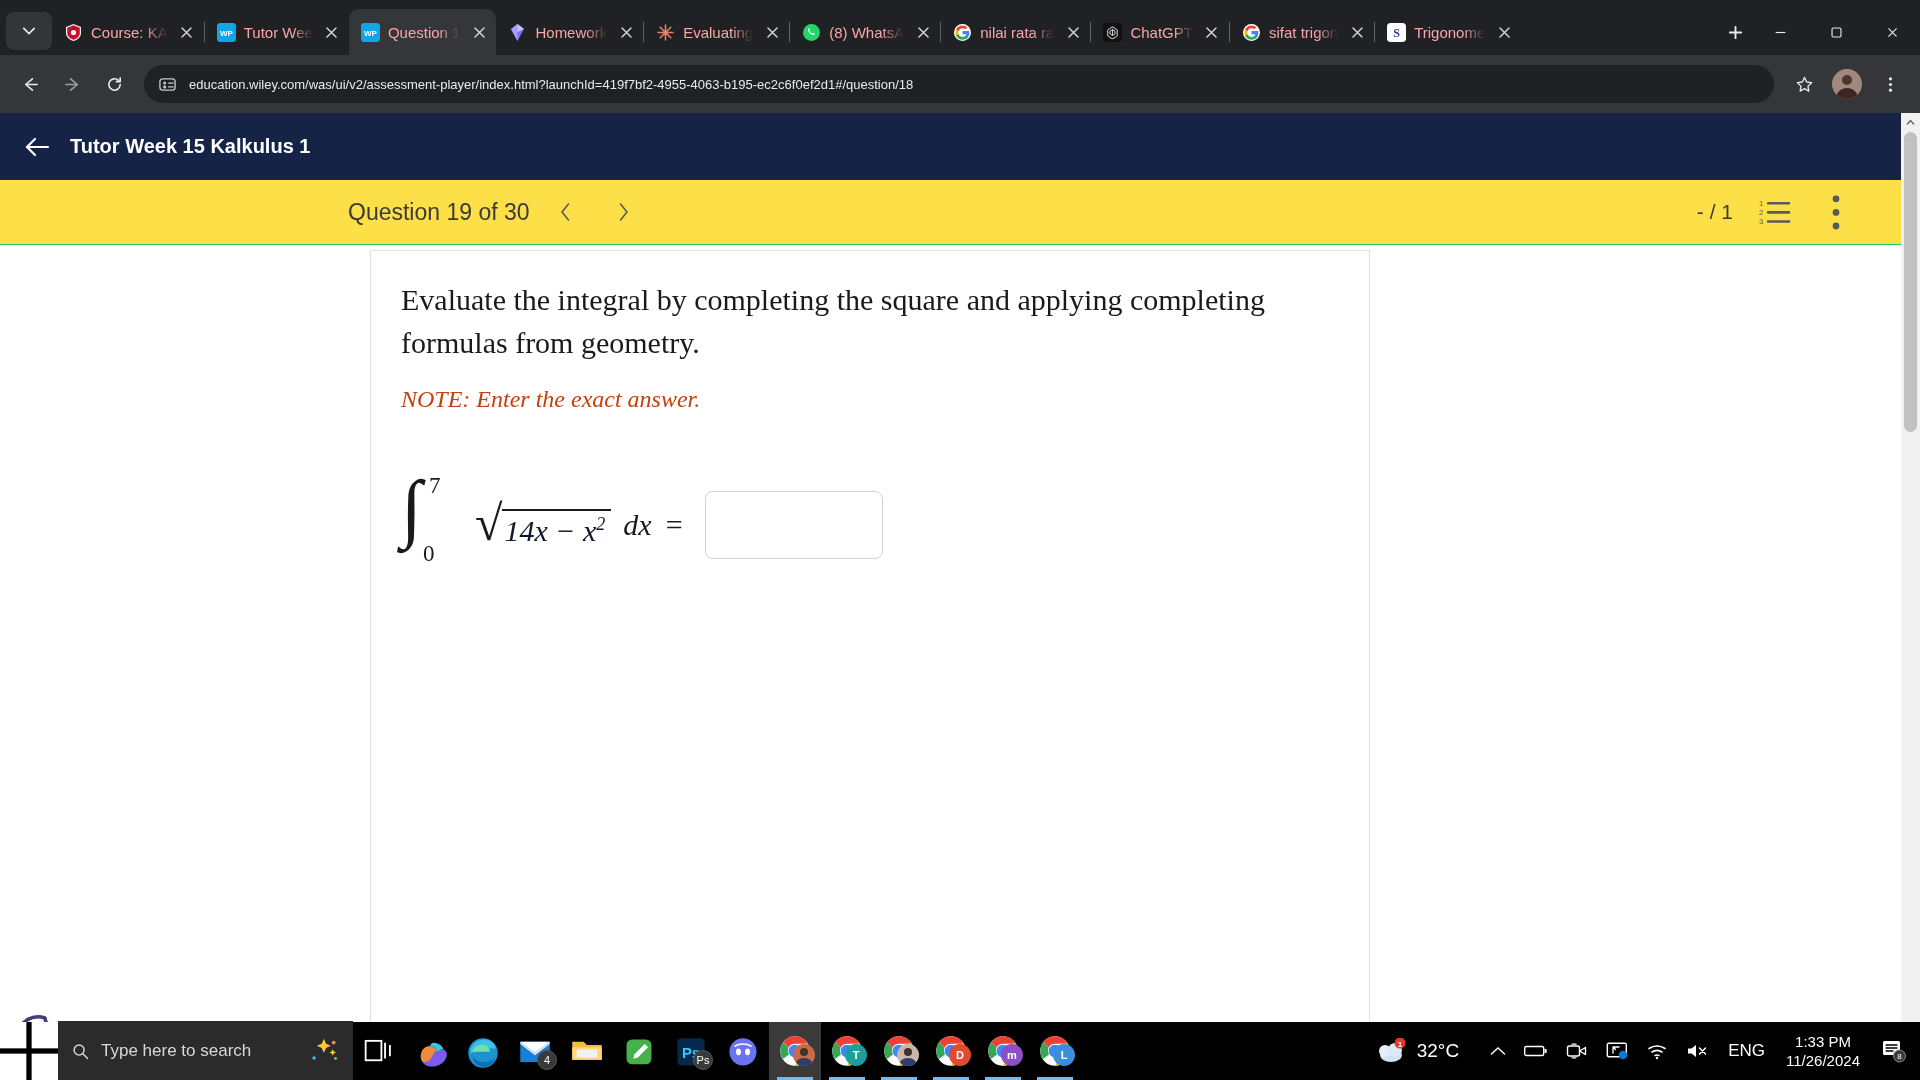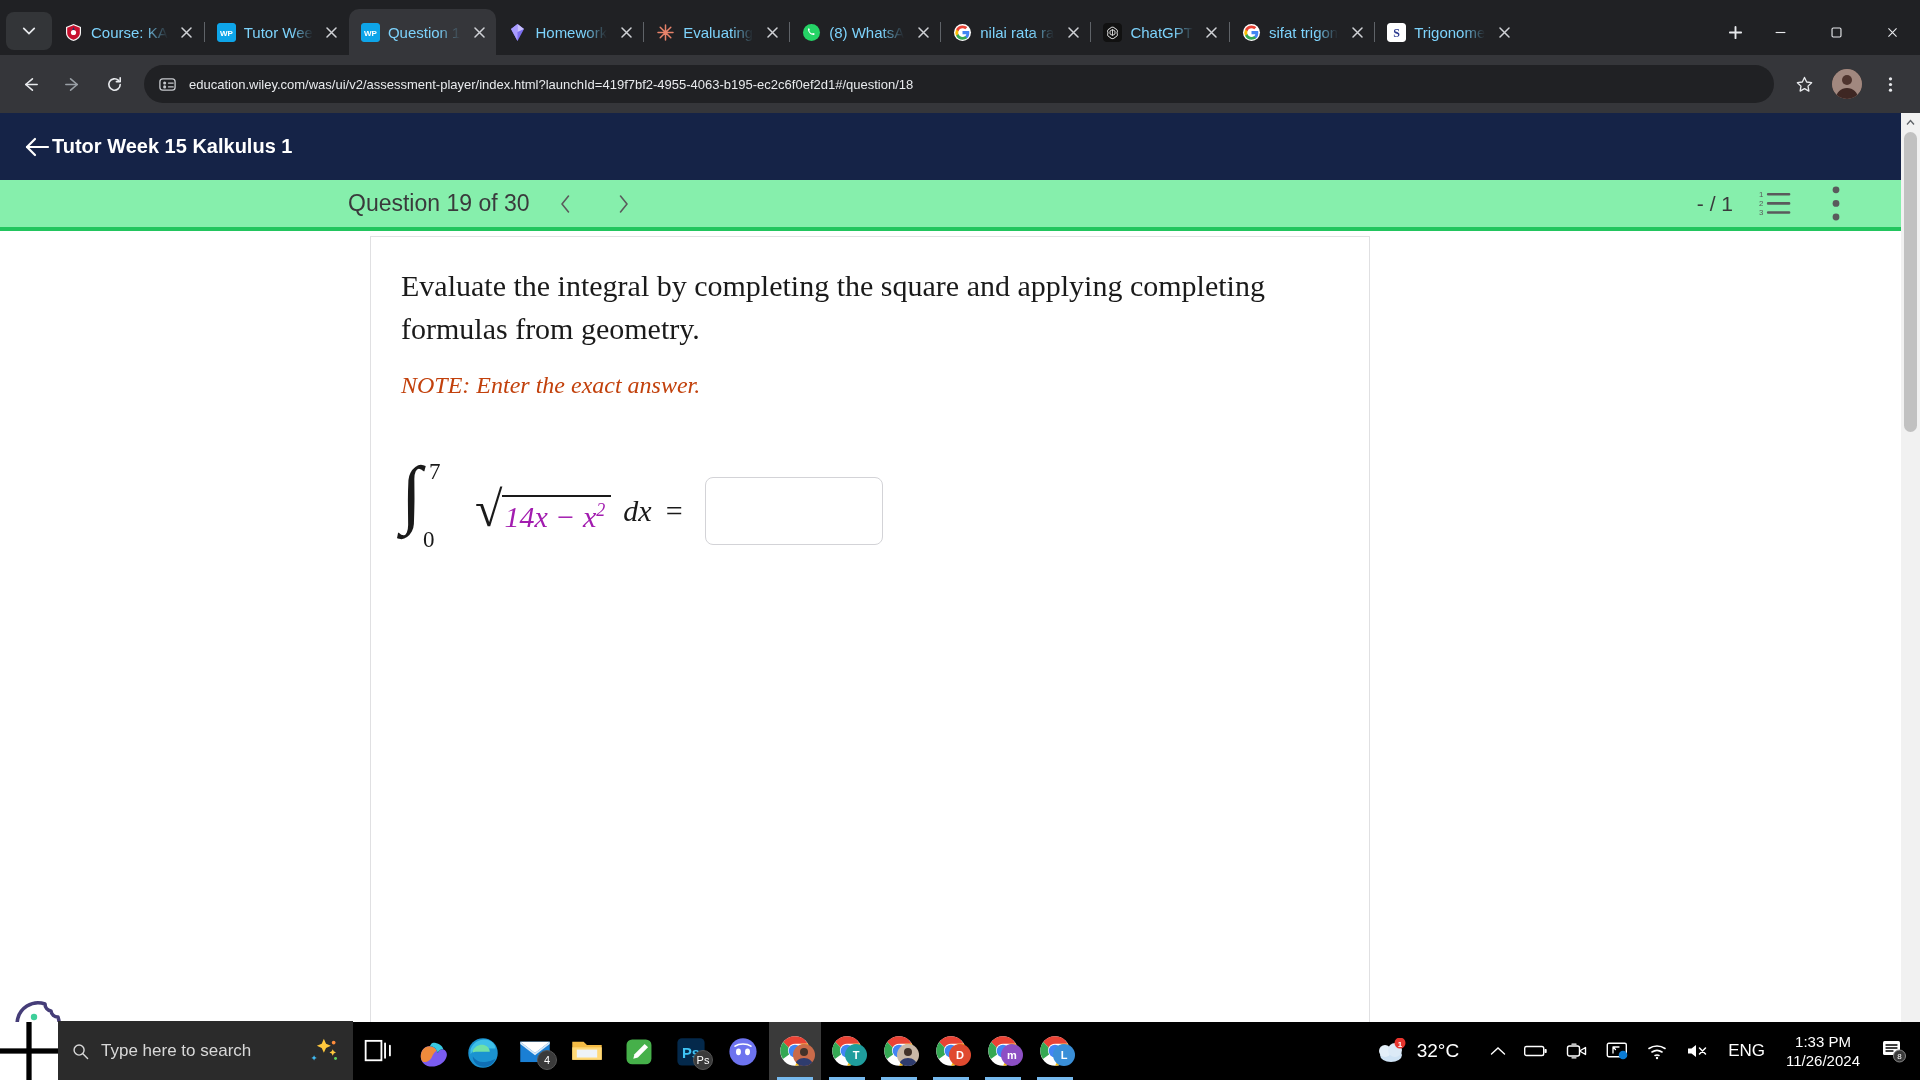--- a/index.html
+++ b/index.html
@@ -27,21 +27,21 @@
     height:46px; display:flex; align-items:center;
     padding:0 6px 0 12px; gap:8px; position:relative;
     flex:0 1 auto; min-width:40px; max-width:188px;
     border-radius:10px 10px 0 0;
   }
   .tab.active { background:#35363a; }
   .tab .favicon { width:19px; height:19px; flex:none; border-radius:3px;
       display:flex; align-items:center; justify-content:center;
       font-size:9px; font-weight:bold; overflow:hidden; }
   .tab .tab-title {
-    color:#7dd3fc; font-size:15px; white-space:nowrap;
+    color:#fca5a5; font-size:15px; white-space:nowrap;
     overflow:hidden; flex:1 1 auto;
     -webkit-mask-image:linear-gradient(to right, #000 70%, transparent 100%);
     mask-image:linear-gradient(to right, #000 70%, transparent 100%);
   }
   .tab .tab-close { width:22px; height:22px; flex:none;
       display:flex; align-items:center; justify-content:center; }
   .tab .tab-close svg { width:11px; height:11px; }
   .tab-sep { width:1px; height:20px; background:#5f6368; margin-bottom:13px; flex:none; }
   .newtab { width:34px; height:34px; margin:0 0 6px 6px; flex:none;
       display:flex; align-items:center; justify-content:center; }
@@ -71,29 +71,29 @@
   .avatar-btn { width:30px; height:30px; border-radius:50%;
       background:#8d6e63; flex:none; margin:0 6px;
       display:flex; align-items:center; justify-content:center;
       overflow:hidden; }
 
   
   #page { position:relative; width:1920px; height:967px; background:#fff; }
 
   #wiley-header {
     height:67px; background:#152347; display:flex; align-items:center;
-    padding-left:22px; width:1901px;
+    padding-left:22px; gap:18px; width:1901px;
   }
   #wiley-header .back-arrow { width:30px; height:30px; flex:none;
       display:flex; align-items:center; justify-content:center; }
   #wiley-header .back-arrow svg { width:26px; height:22px; }
   #wiley-header .title { color:#fff; font-size:20px; font-weight:bold; }
 
-  #qbar { height:51px; background:#86efac; display:flex; align-items:center;
-      width:1901px; border-bottom:4px solid #22c55e; }
+  #qbar { height:65px; background:#fde047; display:flex; align-items:center;
+      width:1901px; border-bottom:1px solid #22c55e; }
   #qbar .qlabel { margin-left:348px; font-size:23px; color:#3a3a3c; }
   #qbar .chev { width:44px; height:44px; margin-left:14px; flex:none;
       display:flex; align-items:center; justify-content:center; }
   #qbar .chev svg { width:13px; height:20px; }
   #qbar .right { margin-left:auto; display:flex; align-items:center;
       gap:26px; margin-right:48px; }
   #qbar .score { font-size:21px; color:#3a3a3c; }
   #qbar .icon-btn { width:34px; height:34px; display:flex;
       align-items:center; justify-content:center; }
 
@@ -117,21 +117,21 @@
       line-height:1; color:#1a1a1a; }
   .integral .upper { position:absolute; left:28px; top:-2px; font-size:23px;
       color:#1a1a1a; }
   .integral .lower { position:absolute; left:22px; top:66px; font-size:23px;
       color:#1a1a1a; }
   .radical { display:flex; align-items:stretch; margin-left:12px; }
   .radical .sign { font-family:"Liberation Serif", serif; font-size:50px;
       line-height:0.82; color:#1a1a1a; }
   .radicand { border-top:2px solid #1a1a1a; padding:3px 6px 0 2px;
       font-family:"Liberation Serif", serif; font-size:30px;
-      font-style:italic; color:#a21caf; align-self:flex-start;
+      font-style:italic; color:#0f172a; align-self:flex-start;
       margin-top:6px; white-space:nowrap; }
   .radicand sup { font-size:18px; }
   .dx { font-family:"Liberation Serif", serif; font-size:30px;
       font-style:italic; margin-left:12px; color:#1a1a1a; }
   .eq { font-family:"Liberation Serif", serif; font-size:30px;
       margin-left:14px; color:#1a1a1a; }
   #answer-input { width:178px; height:68px; margin-left:22px;
       border:1px solid #d3d3d7; border-radius:8px; background:#fff;
       outline:none; font-size:22px; padding:0 12px;
       font-family:"Liberation Sans", sans-serif; }

